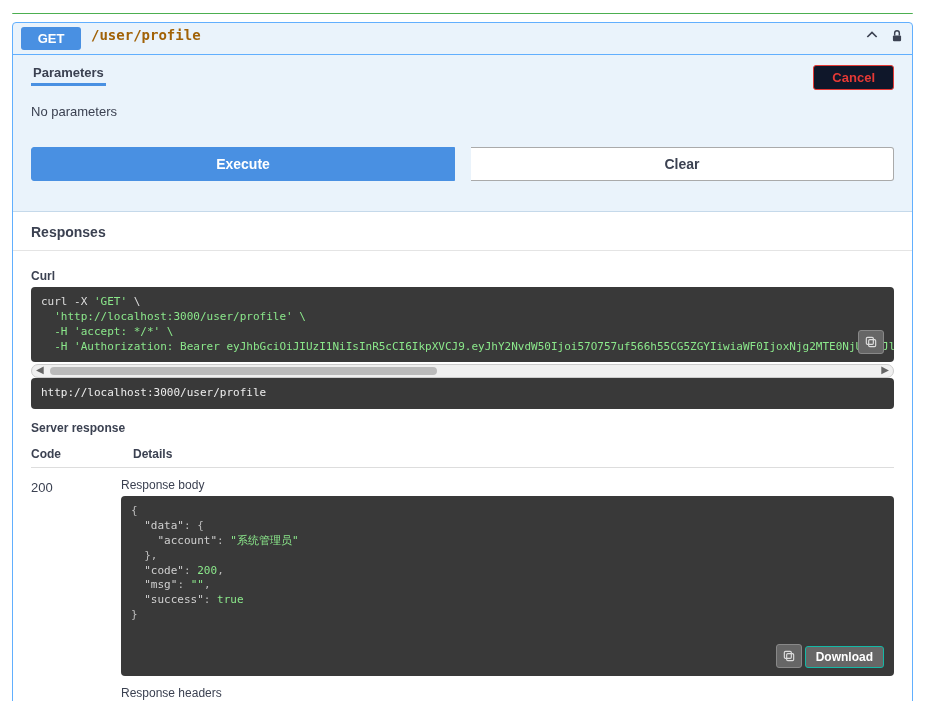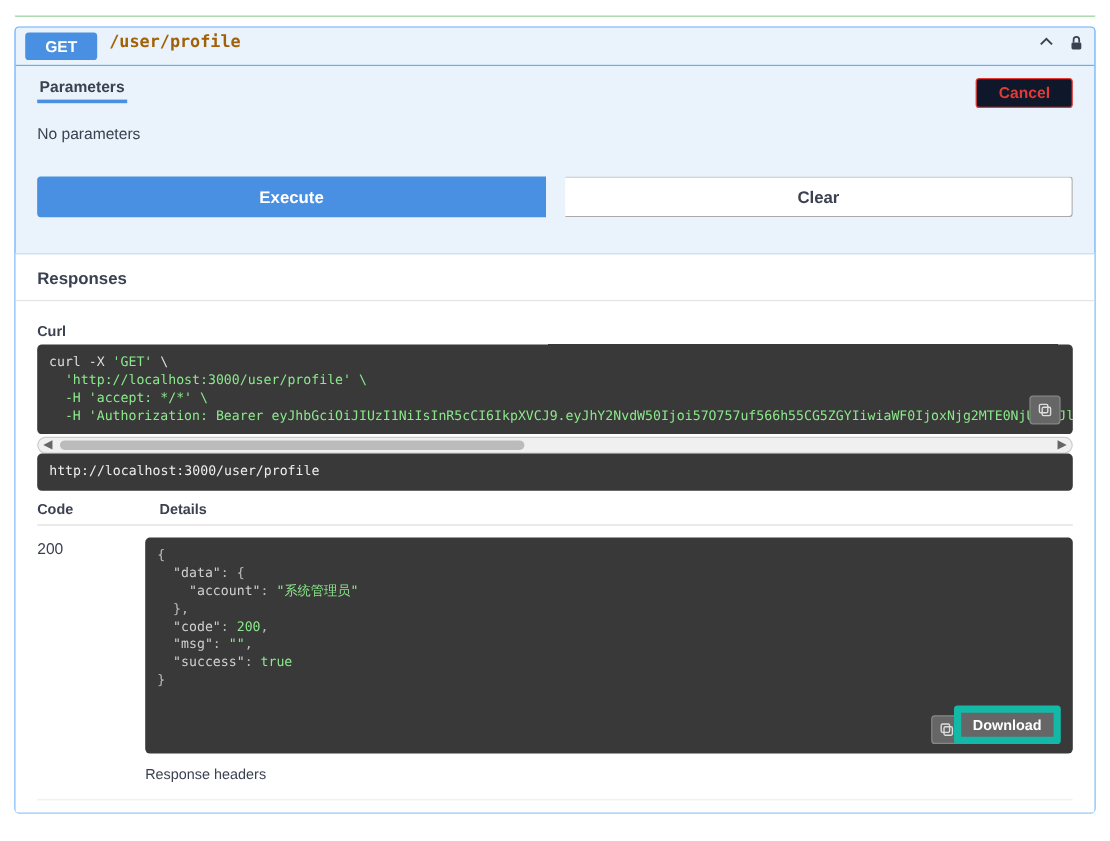--- a/index.html
+++ b/index.html
@@ -176,21 +176,21 @@
   .detail-label { font-size: 12px; font-weight:400; margin-bottom: 4px; color:#3b4151;}
   .body-block { position: relative; }
   .copy-btn {
     position: absolute; right: 10px; bottom: 8px;
     background: #666; border: 1px solid #888; border-radius: 3px;
     width: 26px; height: 24px; display: flex; align-items: center; justify-content: center;
     cursor: pointer; color: #ddd;
   }
   .download-btn {
     position: absolute; right: 10px; bottom: 8px;
-    background: #666; border: 6px solid #14b8a6; border-radius: 3px;
+    background: #666; border: 1px solid #14b8a6; border-radius: 3px;
     padding: 3px 10px; font-size: 12px; font-weight:700; color: #fff;
     cursor: pointer;
   }
   .copy-btn.shift { right: 92px; }
   .page-root { position: relative; }
   .top-green {
     border: 1px solid #4caf50; border-radius: 4px;
     height: 2px; margin-bottom: 8px; background:transparent;
     border-top:none; border-left:none; border-right:none;
   }
@@ -243,29 +243,31 @@
 <span class="curl-g">  -H 'Authorization: Bearer eyJhbGciOiJIUzI1NiIsInR5cCI6IkpXVCJ9.eyJhY2NvdW50Ijoi57O757uf566h55CG5ZGYIiwiaWF0IjoxNjg2MTE0NjU1LCJleHAiOjE2ODYxMTgyNTV9.rQKlhahI-8ig3zY4cpeb17il7bk</span><div class="copy-btn"><svg width="14" height="14" viewBox="0 0 24 24" fill="none" stroke="#ddd" stroke-width="2">
                 <rect x="8" y="8" width="12" height="12" rx="2"></rect>
                 <rect x="4" y="4" width="12" height="12" rx="2"></rect>
               </svg></div></div>
       <div class="scroll-faker">
             <div class="scroll-thumb"></div>
           </div>
 
       <div class="dark-block"><span>http://localhost:3000/user/profile</span></div>
 
+      <div class="sub-label" style="margin-top:12px;">Server response</div>
 
       <div class="table-hdr">
         <span class="col-code">Code</span>
         <span class="col-rest">Details</span>
       </div>
 
       <div class="table-row">
         <div class="code-val">200</div>
         <div class="detail-col">
+          <div class="detail-label">Response body</div>
           <div class="dark-block body-block" id="body-block"><span class="json-punc">{</span>
   <span class="json-key">"data"</span><span class="json-punc">: {</span>
     <span class="json-key">"account"</span><span class="json-punc">: </span><span class="json-str">"系统管理员"</span>
   <span class="json-punc">},</span>
   <span class="json-key">"code"</span><span class="json-punc">: </span><span class="json-num">200</span><span class="json-punc">,</span>
   <span class="json-key">"msg"</span><span class="json-punc">: </span><span class="json-str">""</span><span class="json-punc">,</span>
   <span class="json-key">"success"</span><span class="json-punc">: </span><span class="json-bool">true</span>
 <span class="json-punc">}</span>
             <div class="copy-btn shift">
               <svg width="14" height="14" viewBox="0 0 24 24" fill="none" stroke="#ddd" stroke-width="2">

